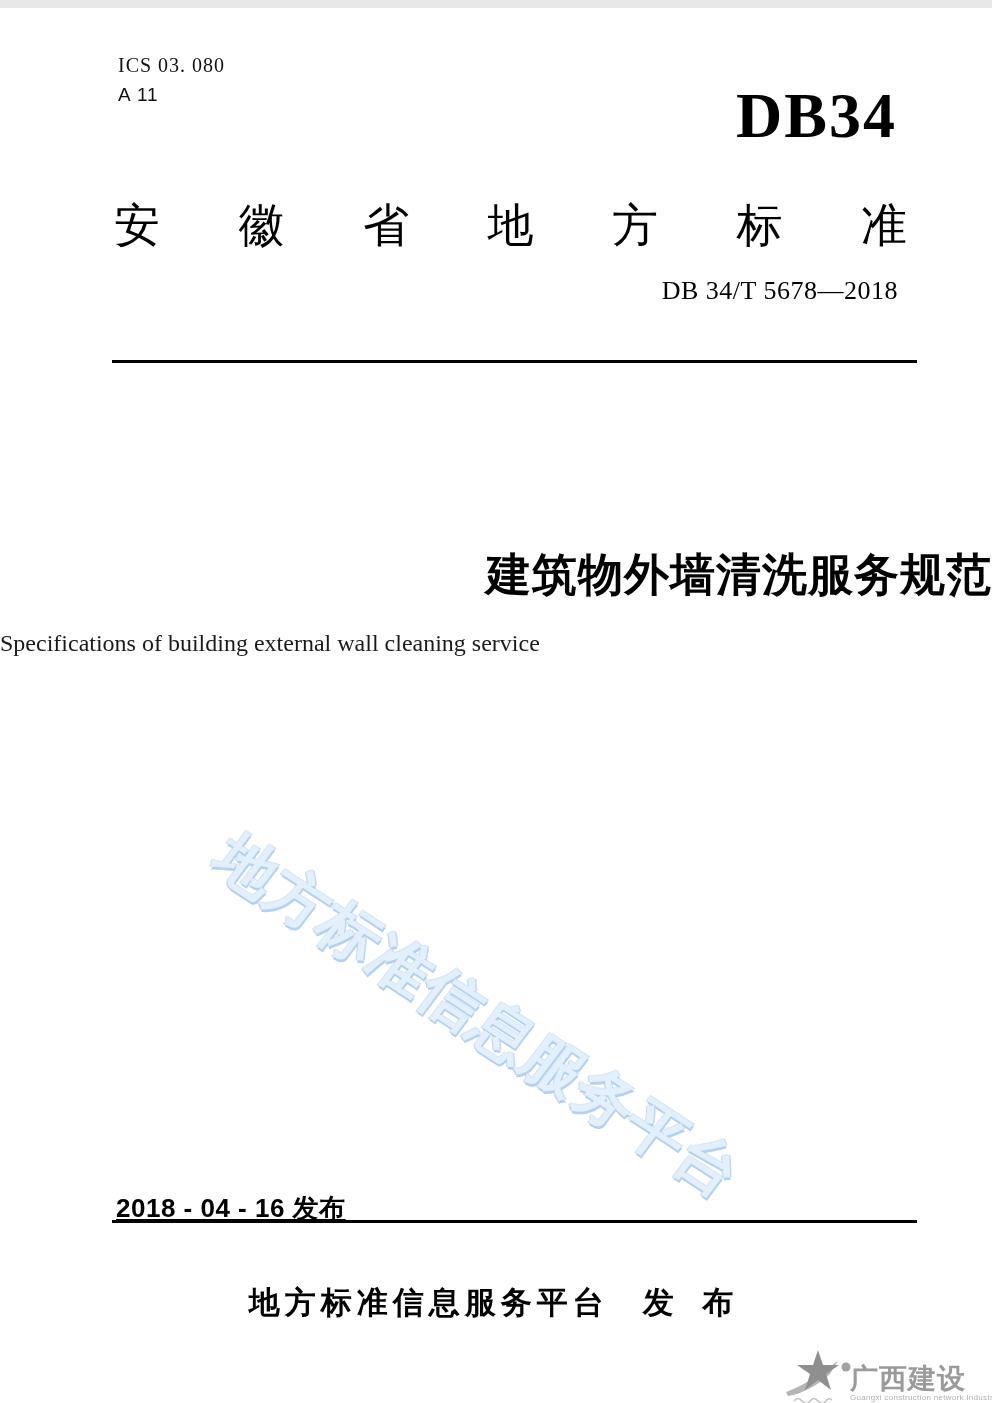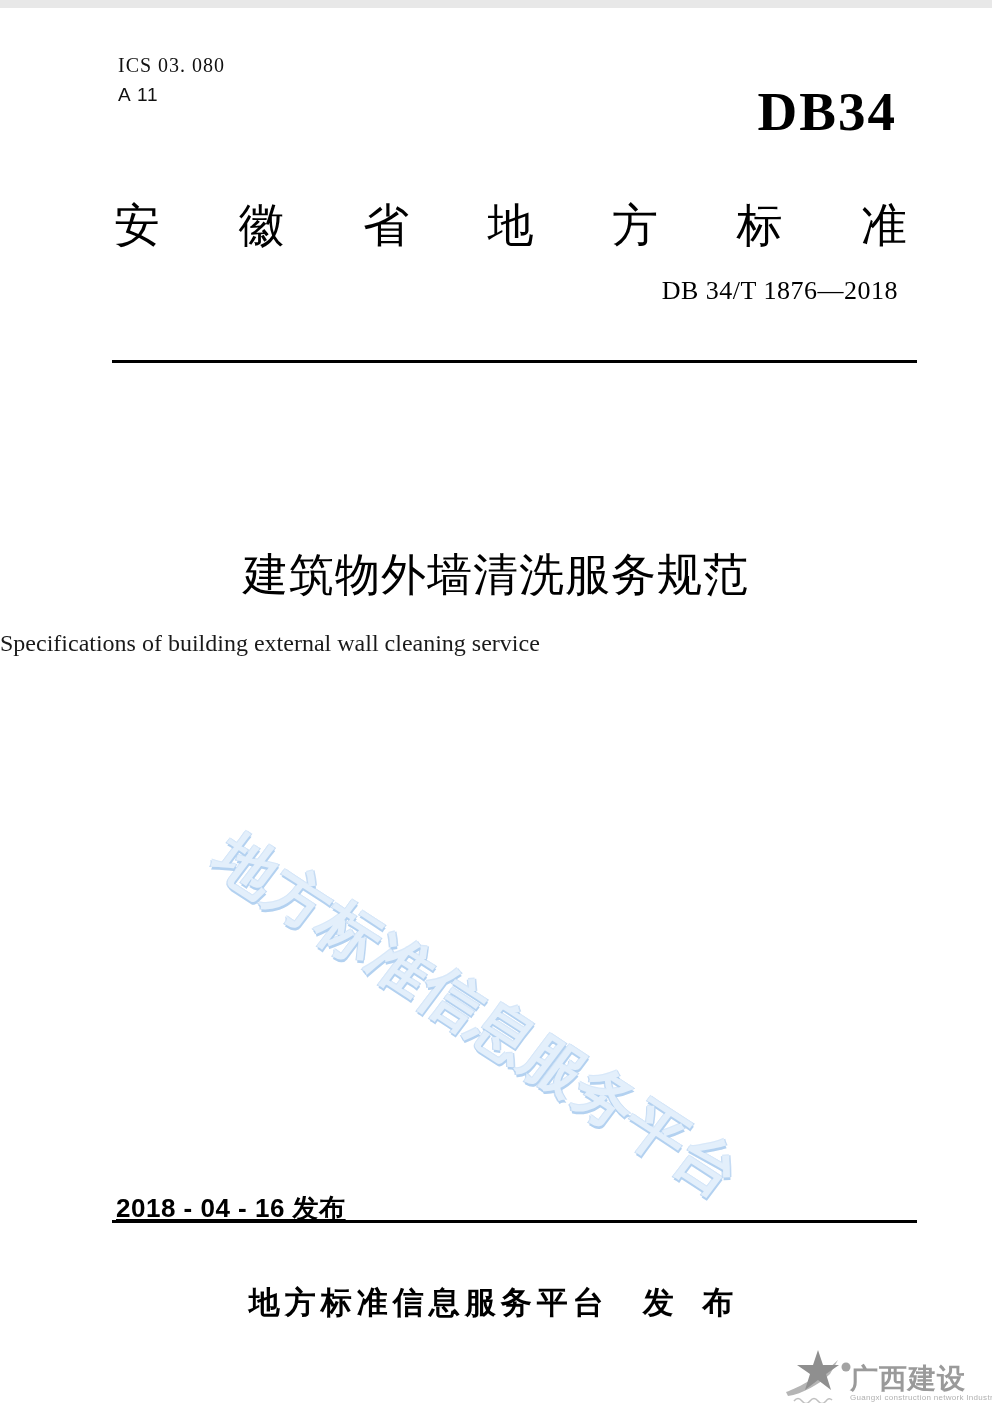--- a/index.html
+++ b/index.html
@@ -19,41 +19,41 @@
     font-family: "Liberation Serif", serif;
     font-size: 20px; letter-spacing: 1px;
   }
   .class-code {
     position: absolute; left: 118px; top: 76px;
     font-size: 19px; letter-spacing: 1px;
   }
   .db-logo {
     position: absolute; right: 95px; top: 76px;
     font-family: "Liberation Serif", serif;
-    font-weight: 700; font-size: 55px; line-height: 1;
+    font-weight: 700; font-size: 64px; line-height: 1;
     letter-spacing: 2px; color: #000;
   }
   .std-name-row {
     position: absolute; left: 114px; top: 194px; width: 793px;
     display: flex; justify-content: space-between;
     font-size: 46px; line-height: 1; font-weight: 400; color: #000;
   }
   .doc-number {
     position: absolute; right: 94px; top: 268px;
     font-family: "Liberation Serif", serif;
     font-size: 26px; letter-spacing: 0.5px; color: #000;
   }
   .rule-top {
     position: absolute; left: 112px; top: 352px;
     width: 805px; height: 3px; background: #000;
   }
   .title-cn {
     position: absolute; left: 0; right: 0; top: 537px;
-    text-align: center;
-    font-size: 45px; font-weight: 400; letter-spacing: 1px; color: #000;
+    text-align: right;
+    font-size: 45px; font-weight: 700; letter-spacing: 1px; color: #000;
   }
   .title-en {
     position: absolute; left: 0; right: 0; top: 622px;
     text-align: left;
     font-family: "Liberation Serif", serif;
     font-size: 24px; color: #1a1a1a;
   }
   .watermark {
     position: absolute; left: 246px; top: 810px;
     transform: rotate(33deg) skewX(-4deg);
@@ -114,21 +114,21 @@
   <div class="std-name-row">
     <span>安</span>
     <span>徽</span>
     <span>省</span>
     <span>地</span>
     <span>方</span>
     <span>标</span>
     <span>准</span>
   </div>
 
-  <div class="doc-number">DB 34/T 1876—2018</div>
+  <div class="doc-number">DB 34/T 5678—2018</div>
 
   <div class="rule-top"></div>
 
   <div class="title-cn">建筑物外墙清洗服务规范</div>
   <div class="title-en">Specifications of building external wall cleaning service</div>
 
   <div class="watermark">地方标准信息服务平台</div>
 
   <div class="date-row">
     <span>2018 - 04 - 16 发布</span>

